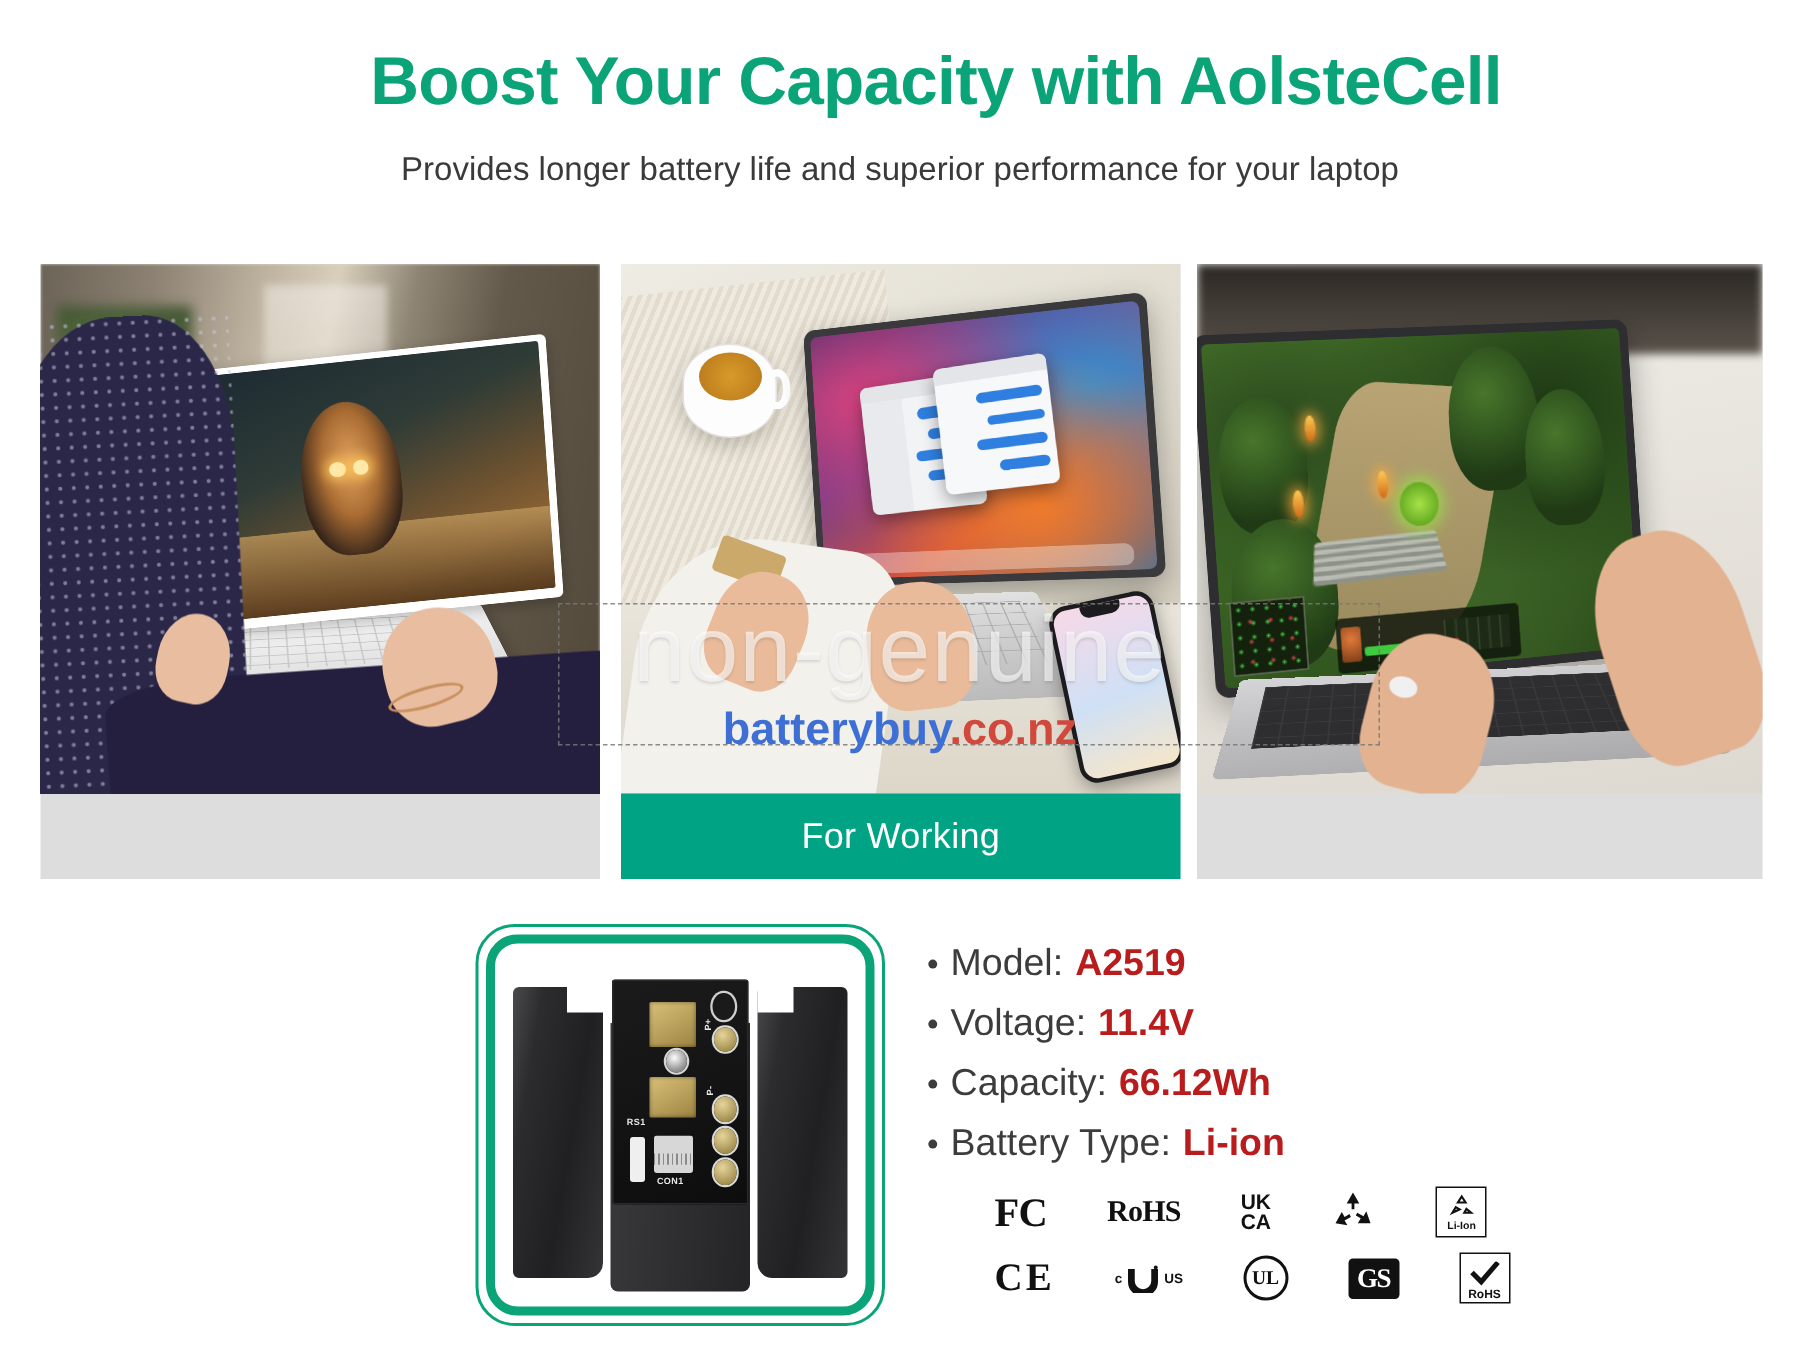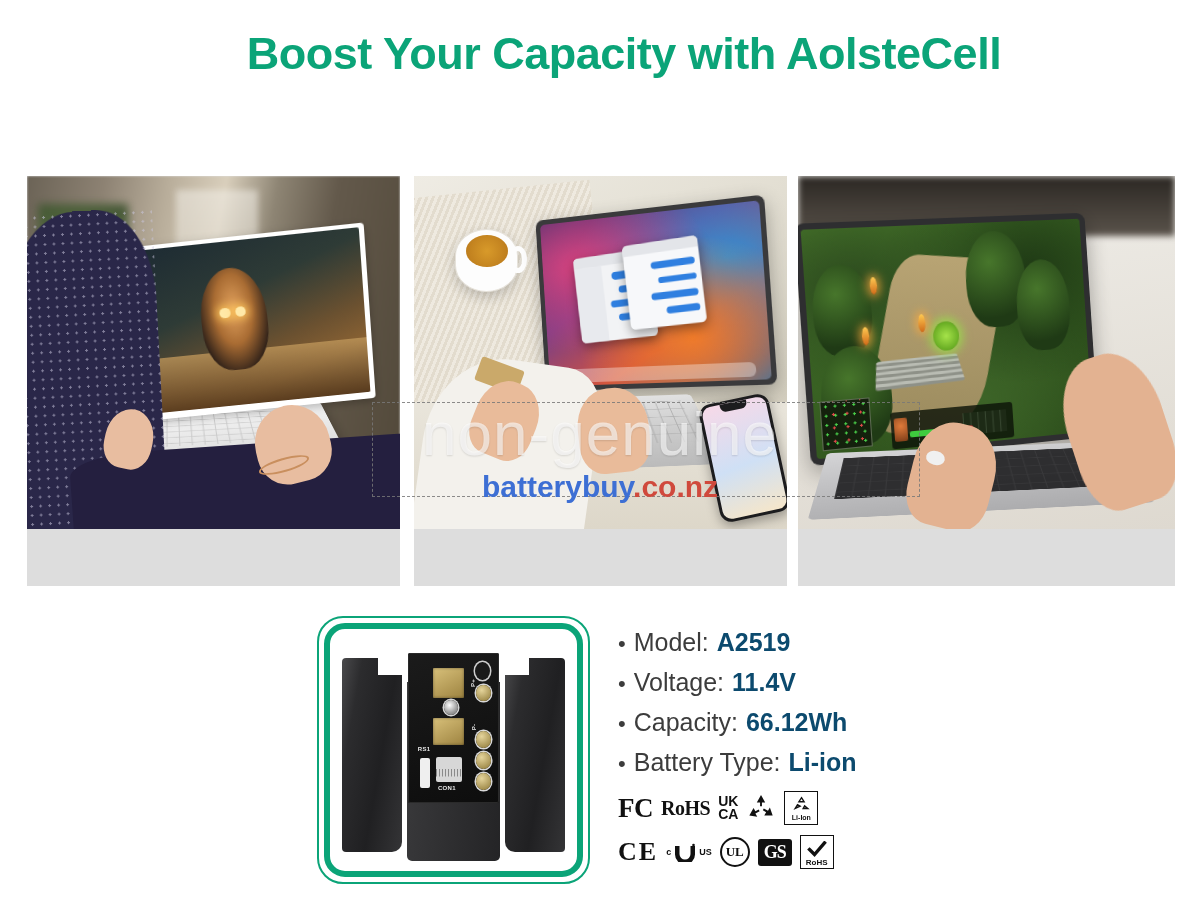--- a/index.html
+++ b/index.html
@@ -419,25 +419,25 @@
   .lbl.pp   { right: 24%; top: 18%; transform: rotate(-90deg); }
   .lbl.pm   { right: 24%; top: 47%; transform: rotate(-90deg); }
 
   
   .specs { position: absolute; left: 618px; top: 628px; width: 430px; }
   .spec-row {
     display: flex; align-items: baseline; gap: 8px;
     font-size: 25px; color: #3c3c3c; margin-bottom: 11px; white-space: nowrap;
   }
   .spec-row .dot { font-size: 22px; line-height: 1; color: #3c3c3c; }
-  .spec-row .val { color: #0c4a6e; font-weight: 700; }
+  .spec-row .val { color: #b91c1c; font-weight: 700; }
 
   
   .certs { position: absolute; left: 618px; top: 786px; width: 300px; }
-  .cert-row { display: flex; align-items: center; gap: 8px; height: 44px; }
+  .cert-row { display: flex; align-items: center; gap: 40px; height: 44px; margin-left: 45px; }
   .cert { height: 34px; display: flex; align-items: center; justify-content: center; color: #111; }
   .cert svg { display: block; }
   .cert-text { font-weight: 700; letter-spacing: -.5px; color: #111; }
   .ukca { font-size: 14px; font-weight: 800; line-height: 13px; color: #111; text-align: center; }
   .liion-box {
     border: 1.6px solid #111; width: 34px; height: 34px;
     display: flex; flex-direction: column; align-items: center; justify-content: center; gap: 1px;
   }
   .liion-box span { font-size: 7px; font-weight: 700; color: #111; }
   .rohs-box {
@@ -445,20 +445,21 @@
     display: flex; flex-direction: column; align-items: center; justify-content: flex-end; padding-bottom: 1px;
   }
   .rohs-box span { font-size: 8px; font-weight: 700; color: #111; }
 </style>
 </head>
 <body>
 
 <div class="page">
 
   <div class="hero-title">Boost Your Capacity with AolsteCell</div>
+  <div class="hero-sub">Provides longer battery life and superior performance for your laptop</div>
 
   <div class="panels">
 
     <div class="panel p1">
       <div class="photo">
         <div class="ph1-bg"></div>
         <div class="ph1-greens"></div>
         <div class="ph1-win"></div>
         <div class="ph1-lap-base">
             <div class="ph1-keys"></div>
@@ -518,20 +519,21 @@
           </div>
         <div class="ph2-arm"></div>
         <div class="ph2-watch"></div>
         <div class="ph2-hand2 a"></div>
         <div class="ph2-hand2 b"></div>
         <div class="ph2-phone">
             <div class="ph2-pscr"></div>
             <div class="ph2-notch"></div>
           </div>
       </div>
+      <div class="caption">For Working</div>
     </div>
 
     <div class="panel p3">
       <div class="photo">
         <div class="ph3-bg"></div>
         <div class="ph3-blurtop"></div>
         <div class="ph3-lid">
           <div class="ph3-screen">
             <div class="ph3-grass"></div>
             <div class="ph3-path"></div>

